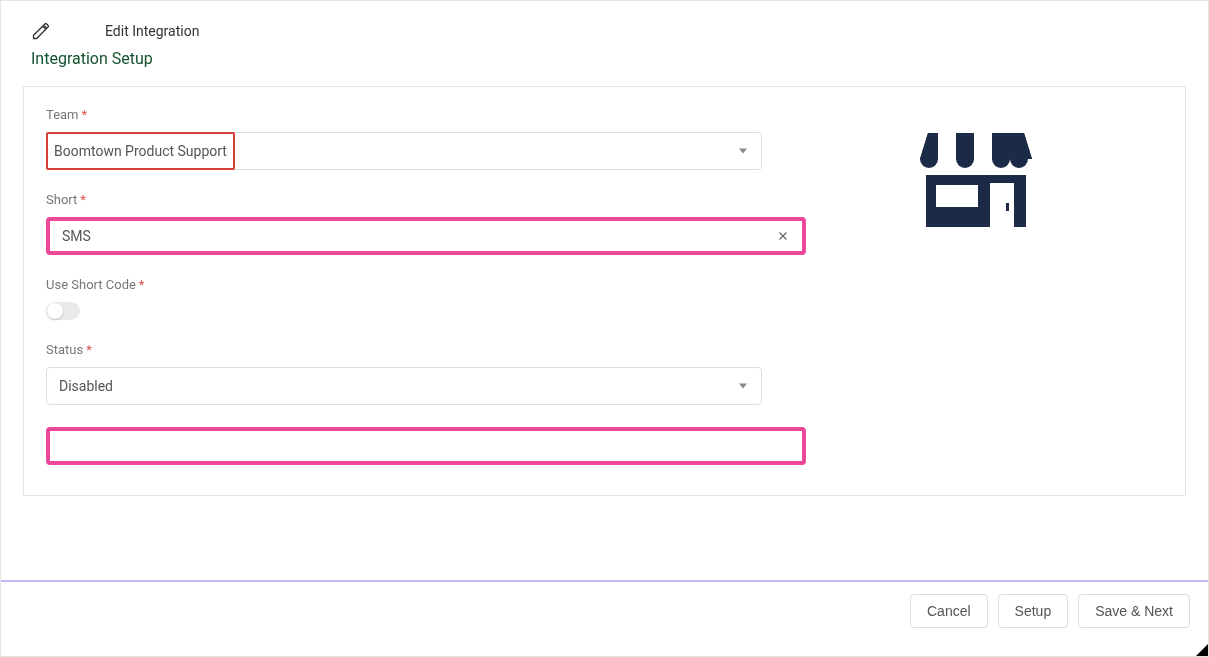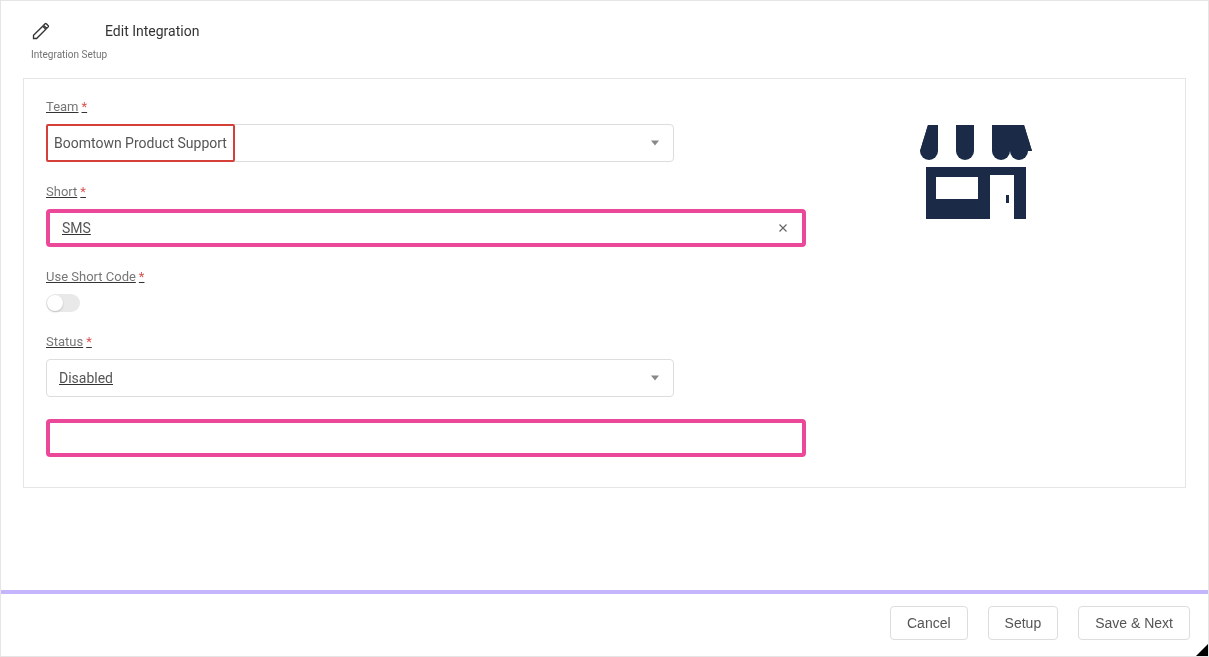--- a/index.html
+++ b/index.html
@@ -27,50 +27,50 @@
     display: inline-flex;
     margin-right: 10px;
   }
   .page-title {
     font-size: 14px;
     color: #333;
     margin-left: 44px;
   }
   .subtitle {
     padding: 0 30px 18px 30px;
-    font-size: 10px;
-    color: #737373;
+    font-size: 16px;
+    color: #14532d;
   }
   .form-panel {
     margin: 0 22px;
     border: 1px solid #e5e5e5;
     padding: 20px 22px 30px 22px;
     position: relative;
     display: flex;
   }
   .form-col {
     flex: 1;
     max-width: 770px;
   }
   .side-col {
     flex: 0 0 auto;
     padding-left: 100px;
     padding-top: 18px;
   }
-  .field-group { margin-bottom: 22px; text-decoration: underline; }
+  .field-group { margin-bottom: 22px; }
   .field-label {
     font-size: 13px;
     color: #777;
     margin-bottom: 10px;
     display: block;
   }
   .req { color: #d9534f; margin-left: 3px; }
   .select-wrap {
     position: relative;
-    width: 628px;
+    width: 716px;
     border: 1px solid #ddd;
     border-radius: 4px;
     background: #fff;
     height: 38px;
     display: flex;
     align-items: center;
     padding: 0 12px;
     color: #555;
     font-size: 14px;
   }
@@ -128,27 +128,27 @@
   .toggle-knob {
     position: absolute;
     top: 1px; left: 1px;
     width: 16px; height: 16px;
     background: #fff;
     border-radius: 50%;
     box-shadow: 0 1px 2px rgba(0,0,0,0.2);
   }
   .footer-bar {
     position: absolute;
-    bottom: 4px; left: 0; right: 0;
+    bottom: 16px; left: 0; right: 0;
     padding: 12px 18px;
     display: flex;
     justify-content: flex-end;
-    gap: 20px;
-    background: #fff;
-    border-top: 4px solid #c4b5fd;
+    gap: 10px;
+    background: #fff;
+    border-top: 2px solid #c4b5fd;
   }
   .btn {
     border: 1px solid #ddd;
     background: #fff;
     color: #555;
     padding: 8px 16px;
     border-radius: 4px;
     font-size: 14px;
     cursor: pointer;
   }

